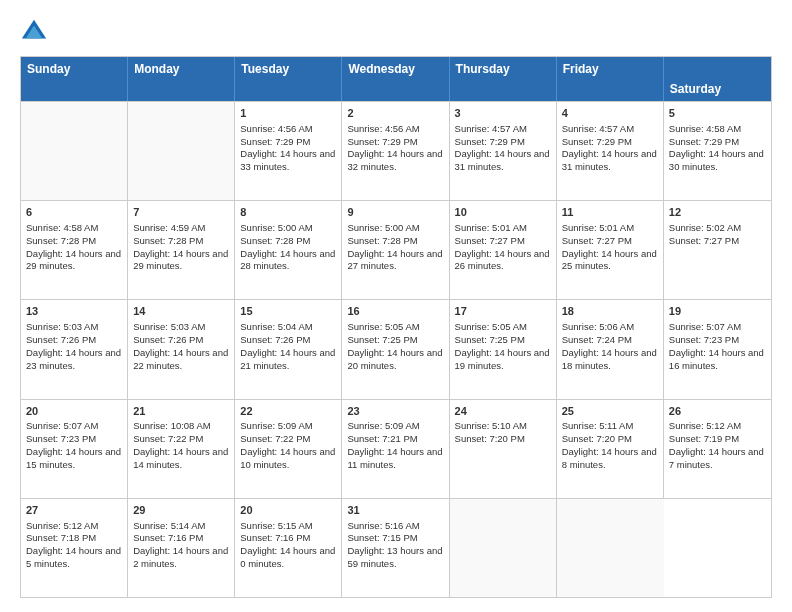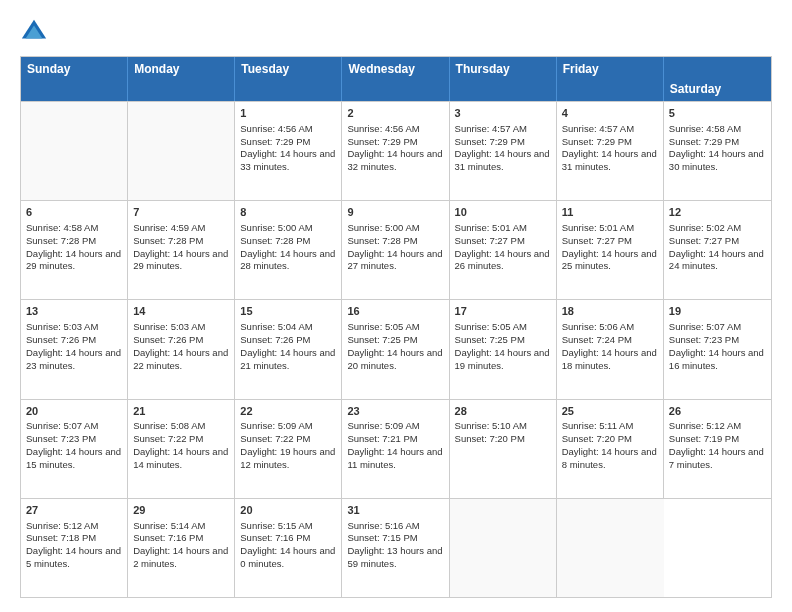--- a/index.html
+++ b/index.html
@@ -149,37 +149,37 @@
           <div class="cal-cell"><span class="day-num">4</span><span>Sunrise: 4:57 AM</span><br><span>Sunset: 7:29 PM</span><br><span>Daylight: 14 hours and 31 minutes.</span></div>
           <div class="cal-cell"><span class="day-num">5</span><span>Sunrise: 4:58 AM</span><br><span>Sunset: 7:29 PM</span><br><span>Daylight: 14 hours and 30 minutes.</span></div>
         </div>
         <div class="cal-row">
           <div class="cal-cell"><span class="day-num">6</span><span>Sunrise: 4:58 AM</span><br><span>Sunset: 7:28 PM</span><br><span>Daylight: 14 hours and 29 minutes.</span></div>
           <div class="cal-cell"><span class="day-num">7</span><span>Sunrise: 4:59 AM</span><br><span>Sunset: 7:28 PM</span><br><span>Daylight: 14 hours and 29 minutes.</span></div>
           <div class="cal-cell"><span class="day-num">8</span><span>Sunrise: 5:00 AM</span><br><span>Sunset: 7:28 PM</span><br><span>Daylight: 14 hours and 28 minutes.</span></div>
           <div class="cal-cell"><span class="day-num">9</span><span>Sunrise: 5:00 AM</span><br><span>Sunset: 7:28 PM</span><br><span>Daylight: 14 hours and 27 minutes.</span></div>
           <div class="cal-cell"><span class="day-num">10</span><span>Sunrise: 5:01 AM</span><br><span>Sunset: 7:27 PM</span><br><span>Daylight: 14 hours and 26 minutes.</span></div>
           <div class="cal-cell"><span class="day-num">11</span><span>Sunrise: 5:01 AM</span><br><span>Sunset: 7:27 PM</span><br><span>Daylight: 14 hours and 25 minutes.</span></div>
-          <div class="cal-cell"><span class="day-num">12</span><span>Sunrise: 5:02 AM</span><br><span>Sunset: 7:27 PM</span><br><span>Daylight: 14 hours and 24 minutes.</span></div>
+          <div class="cal-cell"><span class="day-num">12</span><span>Sunrise: 5:02 AM</span><br><span>Sunset: 7:27 PM</span><br></div>
         </div>
         <div class="cal-row">
           <div class="cal-cell"><span class="day-num">13</span><span>Sunrise: 5:03 AM</span><br><span>Sunset: 7:26 PM</span><br><span>Daylight: 14 hours and 23 minutes.</span></div>
           <div class="cal-cell"><span class="day-num">14</span><span>Sunrise: 5:03 AM</span><br><span>Sunset: 7:26 PM</span><br><span>Daylight: 14 hours and 22 minutes.</span></div>
           <div class="cal-cell"><span class="day-num">15</span><span>Sunrise: 5:04 AM</span><br><span>Sunset: 7:26 PM</span><br><span>Daylight: 14 hours and 21 minutes.</span></div>
           <div class="cal-cell"><span class="day-num">16</span><span>Sunrise: 5:05 AM</span><br><span>Sunset: 7:25 PM</span><br><span>Daylight: 14 hours and 20 minutes.</span></div>
           <div class="cal-cell"><span class="day-num">17</span><span>Sunrise: 5:05 AM</span><br><span>Sunset: 7:25 PM</span><br><span>Daylight: 14 hours and 19 minutes.</span></div>
           <div class="cal-cell"><span class="day-num">18</span><span>Sunrise: 5:06 AM</span><br><span>Sunset: 7:24 PM</span><br><span>Daylight: 14 hours and 18 minutes.</span></div>
           <div class="cal-cell"><span class="day-num">19</span><span>Sunrise: 5:07 AM</span><br><span>Sunset: 7:23 PM</span><br><span>Daylight: 14 hours and 16 minutes.</span></div>
         </div>
         <div class="cal-row">
           <div class="cal-cell"><span class="day-num">20</span><span>Sunrise: 5:07 AM</span><br><span>Sunset: 7:23 PM</span><br><span>Daylight: 14 hours and 15 minutes.</span></div>
-          <div class="cal-cell"><span class="day-num">21</span><span>Sunrise: 5:08 AM</span><br><span>Sunset: 7:22 PM</span><br><span>Daylight: 14 hours and 14 minutes.</span></div>
-          <div class="cal-cell"><span class="day-num">22</span><span>Sunrise: 5:09 AM</span><br><span>Sunset: 7:22 PM</span><br><span>Daylight: 19 hours and 12 minutes.</span></div>
+          <div class="cal-cell"><span class="day-num">21</span><span>Sunrise: 10:08 AM</span><br><span>Sunset: 7:22 PM</span><br><span>Daylight: 14 hours and 14 minutes.</span></div>
+          <div class="cal-cell"><span class="day-num">22</span><span>Sunrise: 5:09 AM</span><br><span>Sunset: 7:22 PM</span><br><span>Daylight: 14 hours and 10 minutes.</span></div>
           <div class="cal-cell"><span class="day-num">23</span><span>Sunrise: 5:09 AM</span><br><span>Sunset: 7:21 PM</span><br><span>Daylight: 14 hours and 11 minutes.</span></div>
-          <div class="cal-cell"><span class="day-num">28</span><span>Sunrise: 5:10 AM</span><br><span>Sunset: 7:20 PM</span><br></div>
+          <div class="cal-cell"><span class="day-num">24</span><span>Sunrise: 5:10 AM</span><br><span>Sunset: 7:20 PM</span><br></div>
           <div class="cal-cell"><span class="day-num">25</span><span>Sunrise: 5:11 AM</span><br><span>Sunset: 7:20 PM</span><br><span>Daylight: 14 hours and 8 minutes.</span></div>
           <div class="cal-cell"><span class="day-num">26</span><span>Sunrise: 5:12 AM</span><br><span>Sunset: 7:19 PM</span><br><span>Daylight: 14 hours and 7 minutes.</span></div>
         </div>
         <div class="cal-row">
           <div class="cal-cell"><span class="day-num">27</span><span>Sunrise: 5:12 AM</span><br><span>Sunset: 7:18 PM</span><br><span>Daylight: 14 hours and 5 minutes.</span></div>
           <div class="cal-cell"><span class="day-num">29</span><span>Sunrise: 5:14 AM</span><br><span>Sunset: 7:16 PM</span><br><span>Daylight: 14 hours and 2 minutes.</span></div>
           <div class="cal-cell"><span class="day-num">20</span><span>Sunrise: 5:15 AM</span><br><span>Sunset: 7:16 PM</span><br><span>Daylight: 14 hours and 0 minutes.</span></div>
           <div class="cal-cell"><span class="day-num">31</span><span>Sunrise: 5:16 AM</span><br><span>Sunset: 7:15 PM</span><br><span>Daylight: 13 hours and 59 minutes.</span></div>
           <div class="cal-cell empty"></div>
           <div class="cal-cell empty"></div>

